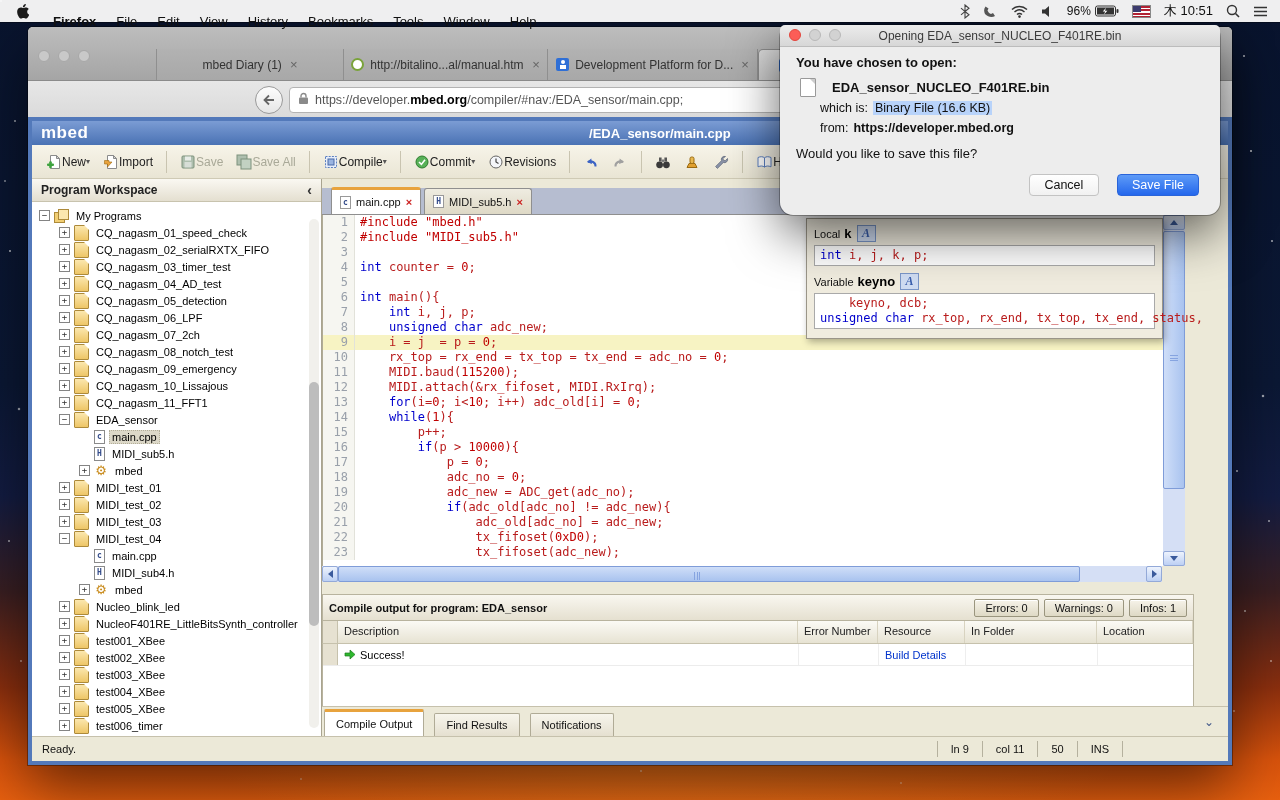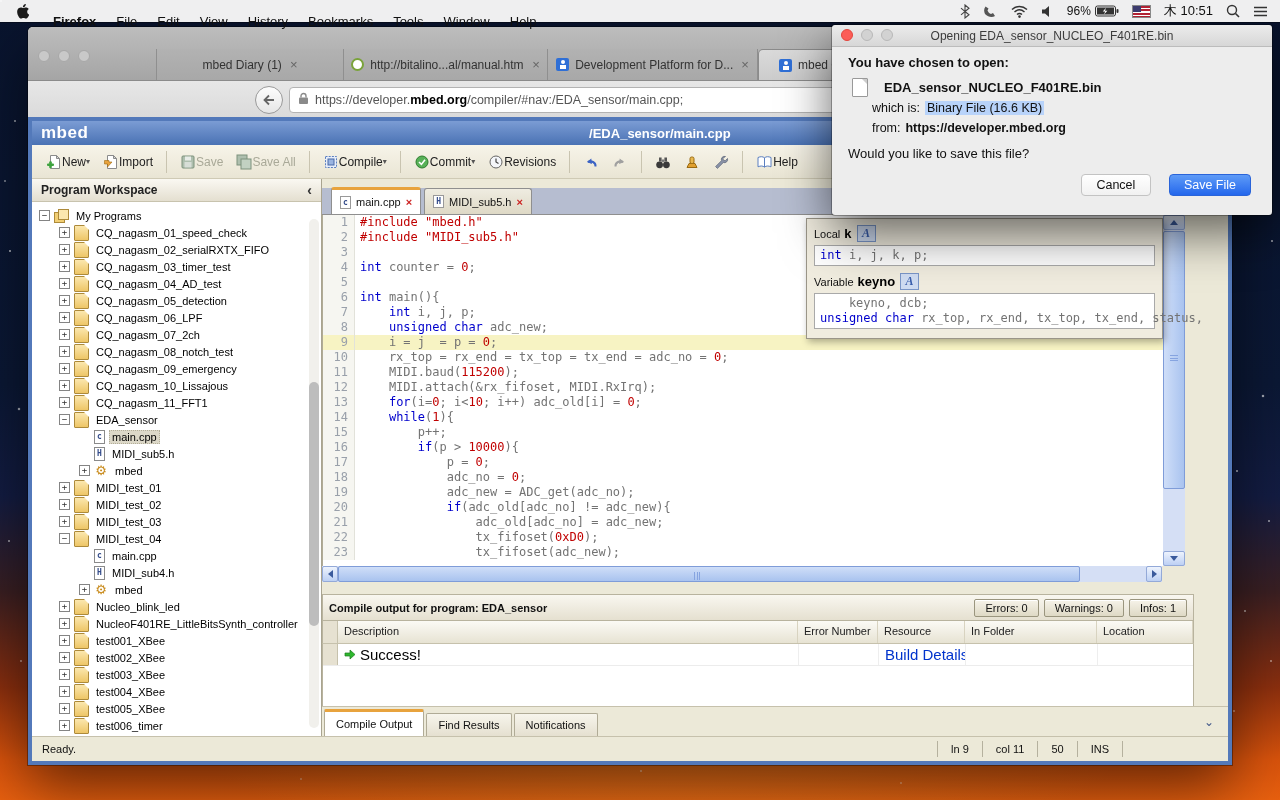--- a/index.html
+++ b/index.html
@@ -107,21 +107,21 @@
   .edtab.active{background:#fff;border-top:3px solid #e8a33d;height:27px;}
   .edclose{color:#c22;font-weight:bold;font-size:11px;}
   .edfico{width:11px;height:13px;background:#fff;border:1px solid #999;box-sizing:border-box;
     font:bold 8px/11px "DejaVu Sans Mono",monospace;text-align:center;color:#334b8a;}
   .rowB{height:351px;flex:none;display:flex;}
   .codearea{width:840px;flex:none;background:#fff;overflow:hidden;border-left:1px solid #b0ab96;}
   .cline{display:flex;height:15px;font:12px/15px "DejaVu Sans Mono",monospace;white-space:pre;}
   .lnum{width:25px;flex:none;text-align:right;padding-right:6px;color:#99a0aa;background:#f6f6f1;border-right:1px solid #e2e2da;}
   .ltext{padding-left:5px;}
   .cline.hl,.cline.hl .lnum{background:#f7f3c3;}
-  .t-r{color:#c00000;} .t-b{color:#0000cc;} .t-p{color:#737373;}
+  .t-r{color:#c00000;} .t-b{color:#0000cc;} .t-p{color:#b91c1c;}
   
   .vscroll{width:22px;flex:none;background:#d5dff5;display:flex;flex-direction:column;position:relative;}
   .sbtn{height:15px;flex:none;background:linear-gradient(#eef3fd,#bdd0f4);border:1px solid #93a9d8;box-sizing:border-box;
     display:flex;align-items:center;justify-content:center;border-radius:2px;}
   .vthumb{position:absolute;left:0;top:16px;width:22px;height:258px;background:linear-gradient(90deg,#cfdef8,#a9c3ef);
     border:1px solid #7f9cd8;border-radius:2px;box-sizing:border-box;}
   .vthumb:after{content:"";position:absolute;left:6px;top:48%;width:8px;height:6px;
     background:repeating-linear-gradient(180deg,#86a4e0 0 1px,transparent 1px 2.6px);}
   .tri-up{width:0;height:0;border:4px solid transparent;border-bottom:5px solid #3a5a9c;margin-top:-4px;}
   .tri-dn{width:0;height:0;border:4px solid transparent;border-top:5px solid #3a5a9c;margin-bottom:-4px;}
@@ -137,43 +137,43 @@
   .outhead{height:27px;flex:none;width:872px;box-sizing:border-box;background:linear-gradient(#f9f7f0,#e5e0d0);
     border:1px solid #b8b39e;display:flex;align-items:center;padding:0 6px;font-size:11px;font-weight:bold;color:#111;}
   .badges{margin-left:auto;display:flex;gap:5px;}
   .badge{border:1px solid #9a957e;border-radius:2px;background:linear-gradient(#f6f3e9,#ded9c5);padding:2px 10px;
     font-weight:normal;font-size:11px;box-shadow:inset 0 1px 0 #fff;}
   .colhead{height:23px;flex:none;width:872px;box-sizing:border-box;display:flex;background:linear-gradient(#fbfaf5,#e7e3d3);
     border-bottom:1px solid #c6c1ac;border-left:1px solid #b8b39e;border-right:1px solid #b8b39e;font-size:11px;color:#222;}
   .colcell{padding:4px 6px;border-right:1px solid #d8d3c0;box-sizing:border-box;white-space:nowrap;overflow:hidden;}
   .selcol{width:14px;flex:none;background:#e6e1d1;border-right:1px solid #c6c1ac;}
   .rowsarea{flex:1;background:#fff;border-left:1px solid #b8b39e;border-right:1px solid #b8b39e;width:872px;box-sizing:border-box;}
-  .orow{height:21px;display:flex;font-size:15px;align-items:stretch;border-bottom:1px solid #ececec;}
+  .orow{height:21px;display:flex;font-size:11px;align-items:stretch;border-bottom:1px solid #ececec;}
   .ocell{padding:3px 6px;box-sizing:border-box;display:flex;align-items:center;gap:4px;white-space:nowrap;overflow:hidden;}
   .blink{color:#0033cc;}
-  .btabs{height:29px;flex:none;background:#ece9d8;border-top:1px solid #c6c1ac;display:flex;align-items:flex-end;padding-left:2px;gap:2px;position:relative;}
+  .btabs{height:29px;flex:none;background:#ece9d8;border-top:1px solid #c6c1ac;display:flex;align-items:flex-end;padding-left:2px;gap:10px;position:relative;}
   .btab{height:23px;display:flex;align-items:center;padding:0 11px;font-size:11px;color:#111;background:linear-gradient(#f7f5ec,#e5e0d0);
     border:1px solid #b0ab96;border-bottom:none;border-radius:2px 2px 0 0;box-sizing:border-box;}
   .btab.active{background:#fff;height:27px;border-top:3px solid #e8a33d;}
   .chev{position:absolute;right:14px;top:8px;color:#445a8a;font-size:12px;}
   .mbstatus{height:24px;flex:none;background:#ece9d8;border-top:1px solid #c6c1ac;display:flex;align-items:center;font-size:11px;color:#111;padding:0 105px 0 10px;}
   .ssegs{margin-left:auto;display:flex;height:16px;}
   .sseg{border-left:1px solid #b5b19e;padding:1px 13px;display:flex;align-items:center;}
   .sseg:last-child{border-right:1px solid #b5b19e;}
   
   .popup{position:absolute;left:806px;top:218px;width:357px;z-index:6;background:#f0ecdf;border:1px solid #9a9588;
     box-shadow:2px 3px 7px rgba(0,0,0,.3);padding:5px 7px 2px;box-sizing:border-box;}
   .poprow{display:flex;align-items:center;margin:1px 0 2px;}
   .pop-kind{font-size:11px;color:#111;}
   .pop-name{font-weight:bold;font-size:13px;margin:0 5px 0 4px;}
   .pop-A{width:17px;height:15px;background:#cfdcf2;border:1px solid #7a96c8;color:#3a5fae;font-style:italic;
     font-family:"Liberation Serif",serif;font-size:12px;font-weight:bold;text-align:center;line-height:14px;}
   .pop-box{background:#fff;border:1px solid #a9a9a9;margin:3px 0 7px;padding:2px 5px;font:12px/15px "DejaVu Sans Mono",monospace;white-space:pre;}
   
-  .dialog{position:absolute;left:832px;top:25px;width:440px;height:190px;z-index:20;background:#ededed;border-radius:3px;
+  .dialog{position:absolute;left:780px;top:25px;width:440px;height:190px;z-index:20;background:#ededed;border-radius:13px;
     box-shadow:0 18px 50px rgba(0,0,0,.6),0 0 0 1px rgba(0,0,0,.28);font-size:13px;color:#111;}
   .dlg-title{height:21px;background:linear-gradient(#ececec,#d7d7d7);border-bottom:1px solid #bcbcbc;border-radius:5px 5px 0 0;
     display:flex;align-items:center;justify-content:center;position:relative;font-size:12px;color:#3c3c3c;}
   .dlg-lights{position:absolute;left:9px;top:4px;display:flex;gap:8px;}
   .dl{width:12px;height:12px;border-radius:50%;box-sizing:border-box;}
   .dl.close{background:#fc5d57;border:1px solid #e2463d;}
   .dl.dim{background:#d2d2d2;border:1px solid #b8b8b8;}
   .dlg-body{padding:8px 16px 0;}
   .dlg-heading{font-weight:bold;margin-bottom:6px;}
   .dlg-filerow{display:flex;align-items:center;gap:16px;margin-left:4px;height:22px;}

